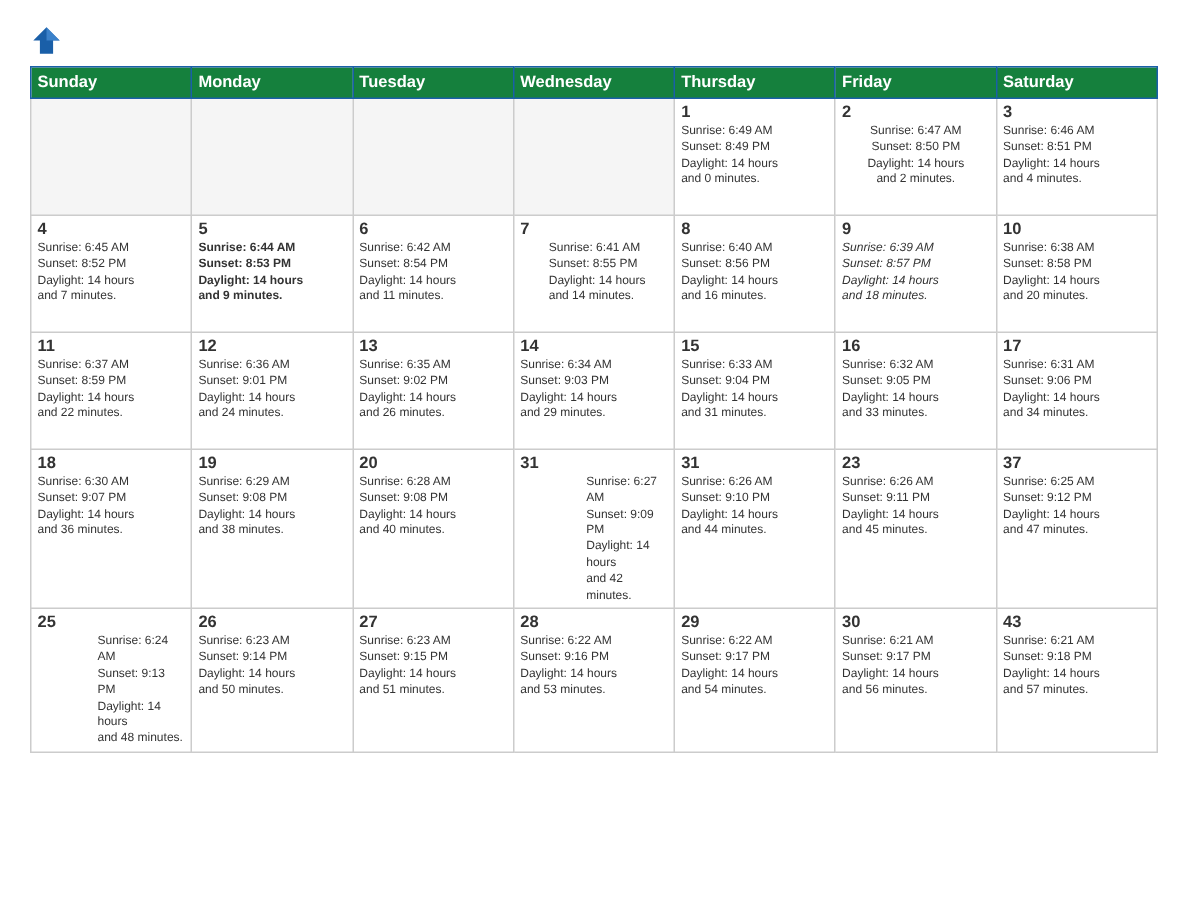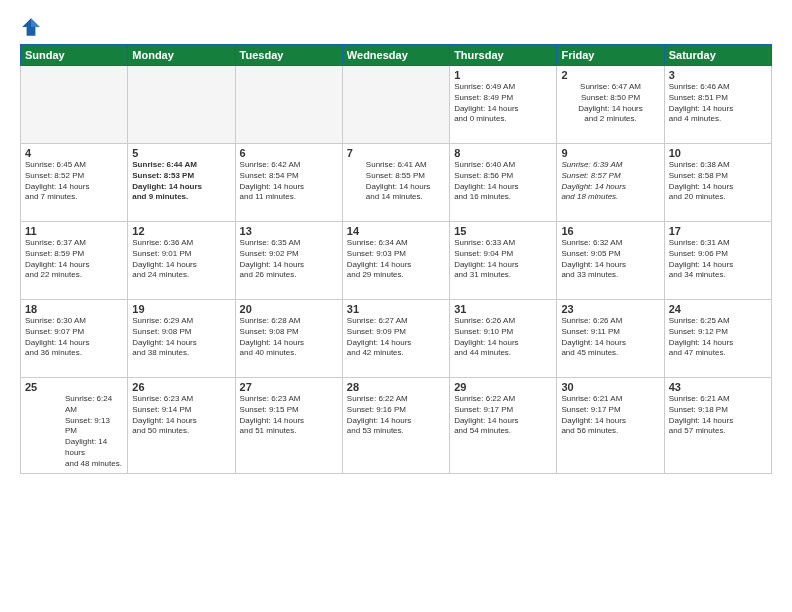--- a/index.html
+++ b/index.html
@@ -278,41 +278,41 @@
           </td>
           <td>
             <span class="day-number">20</span>
             <div class="day-info" style="white-space: pre-line;">Sunrise: 6:28 AM
 Sunset: 9:08 PM
 Daylight: 14 hours
 and 40 minutes.</div>
           </td>
           <td>
             <span class="day-number">31</span>
-            <div class="day-info" style="white-space: pre-line;">Sunrise: 6:27 AM
+            <div class="day-info" style="white-space: pre-line; margin-left: 44px;">Sunrise: 6:27 AM
 Sunset: 9:09 PM
 Daylight: 14 hours
 and 42 minutes.</div>
           </td>
           <td>
             <span class="day-number">31</span>
             <div class="day-info" style="white-space: pre-line;">Sunrise: 6:26 AM
 Sunset: 9:10 PM
 Daylight: 14 hours
 and 44 minutes.</div>
           </td>
           <td>
             <span class="day-number">23</span>
             <div class="day-info" style="white-space: pre-line;">Sunrise: 6:26 AM
 Sunset: 9:11 PM
 Daylight: 14 hours
 and 45 minutes.</div>
           </td>
           <td>
-            <span class="day-number">24</span>
+            <span class="day-number">37</span>
             <div class="day-info" style="white-space: pre-line;">Sunrise: 6:25 AM
 Sunset: 9:12 PM
 Daylight: 14 hours
 and 47 minutes.</div>
           </td>
         </tr>
         <tr>
           <td>
             <span class="day-number">25</span>
             <div class="day-info" style="white-space: pre-line; margin-left: 40px;">Sunrise: 6:24 AM

